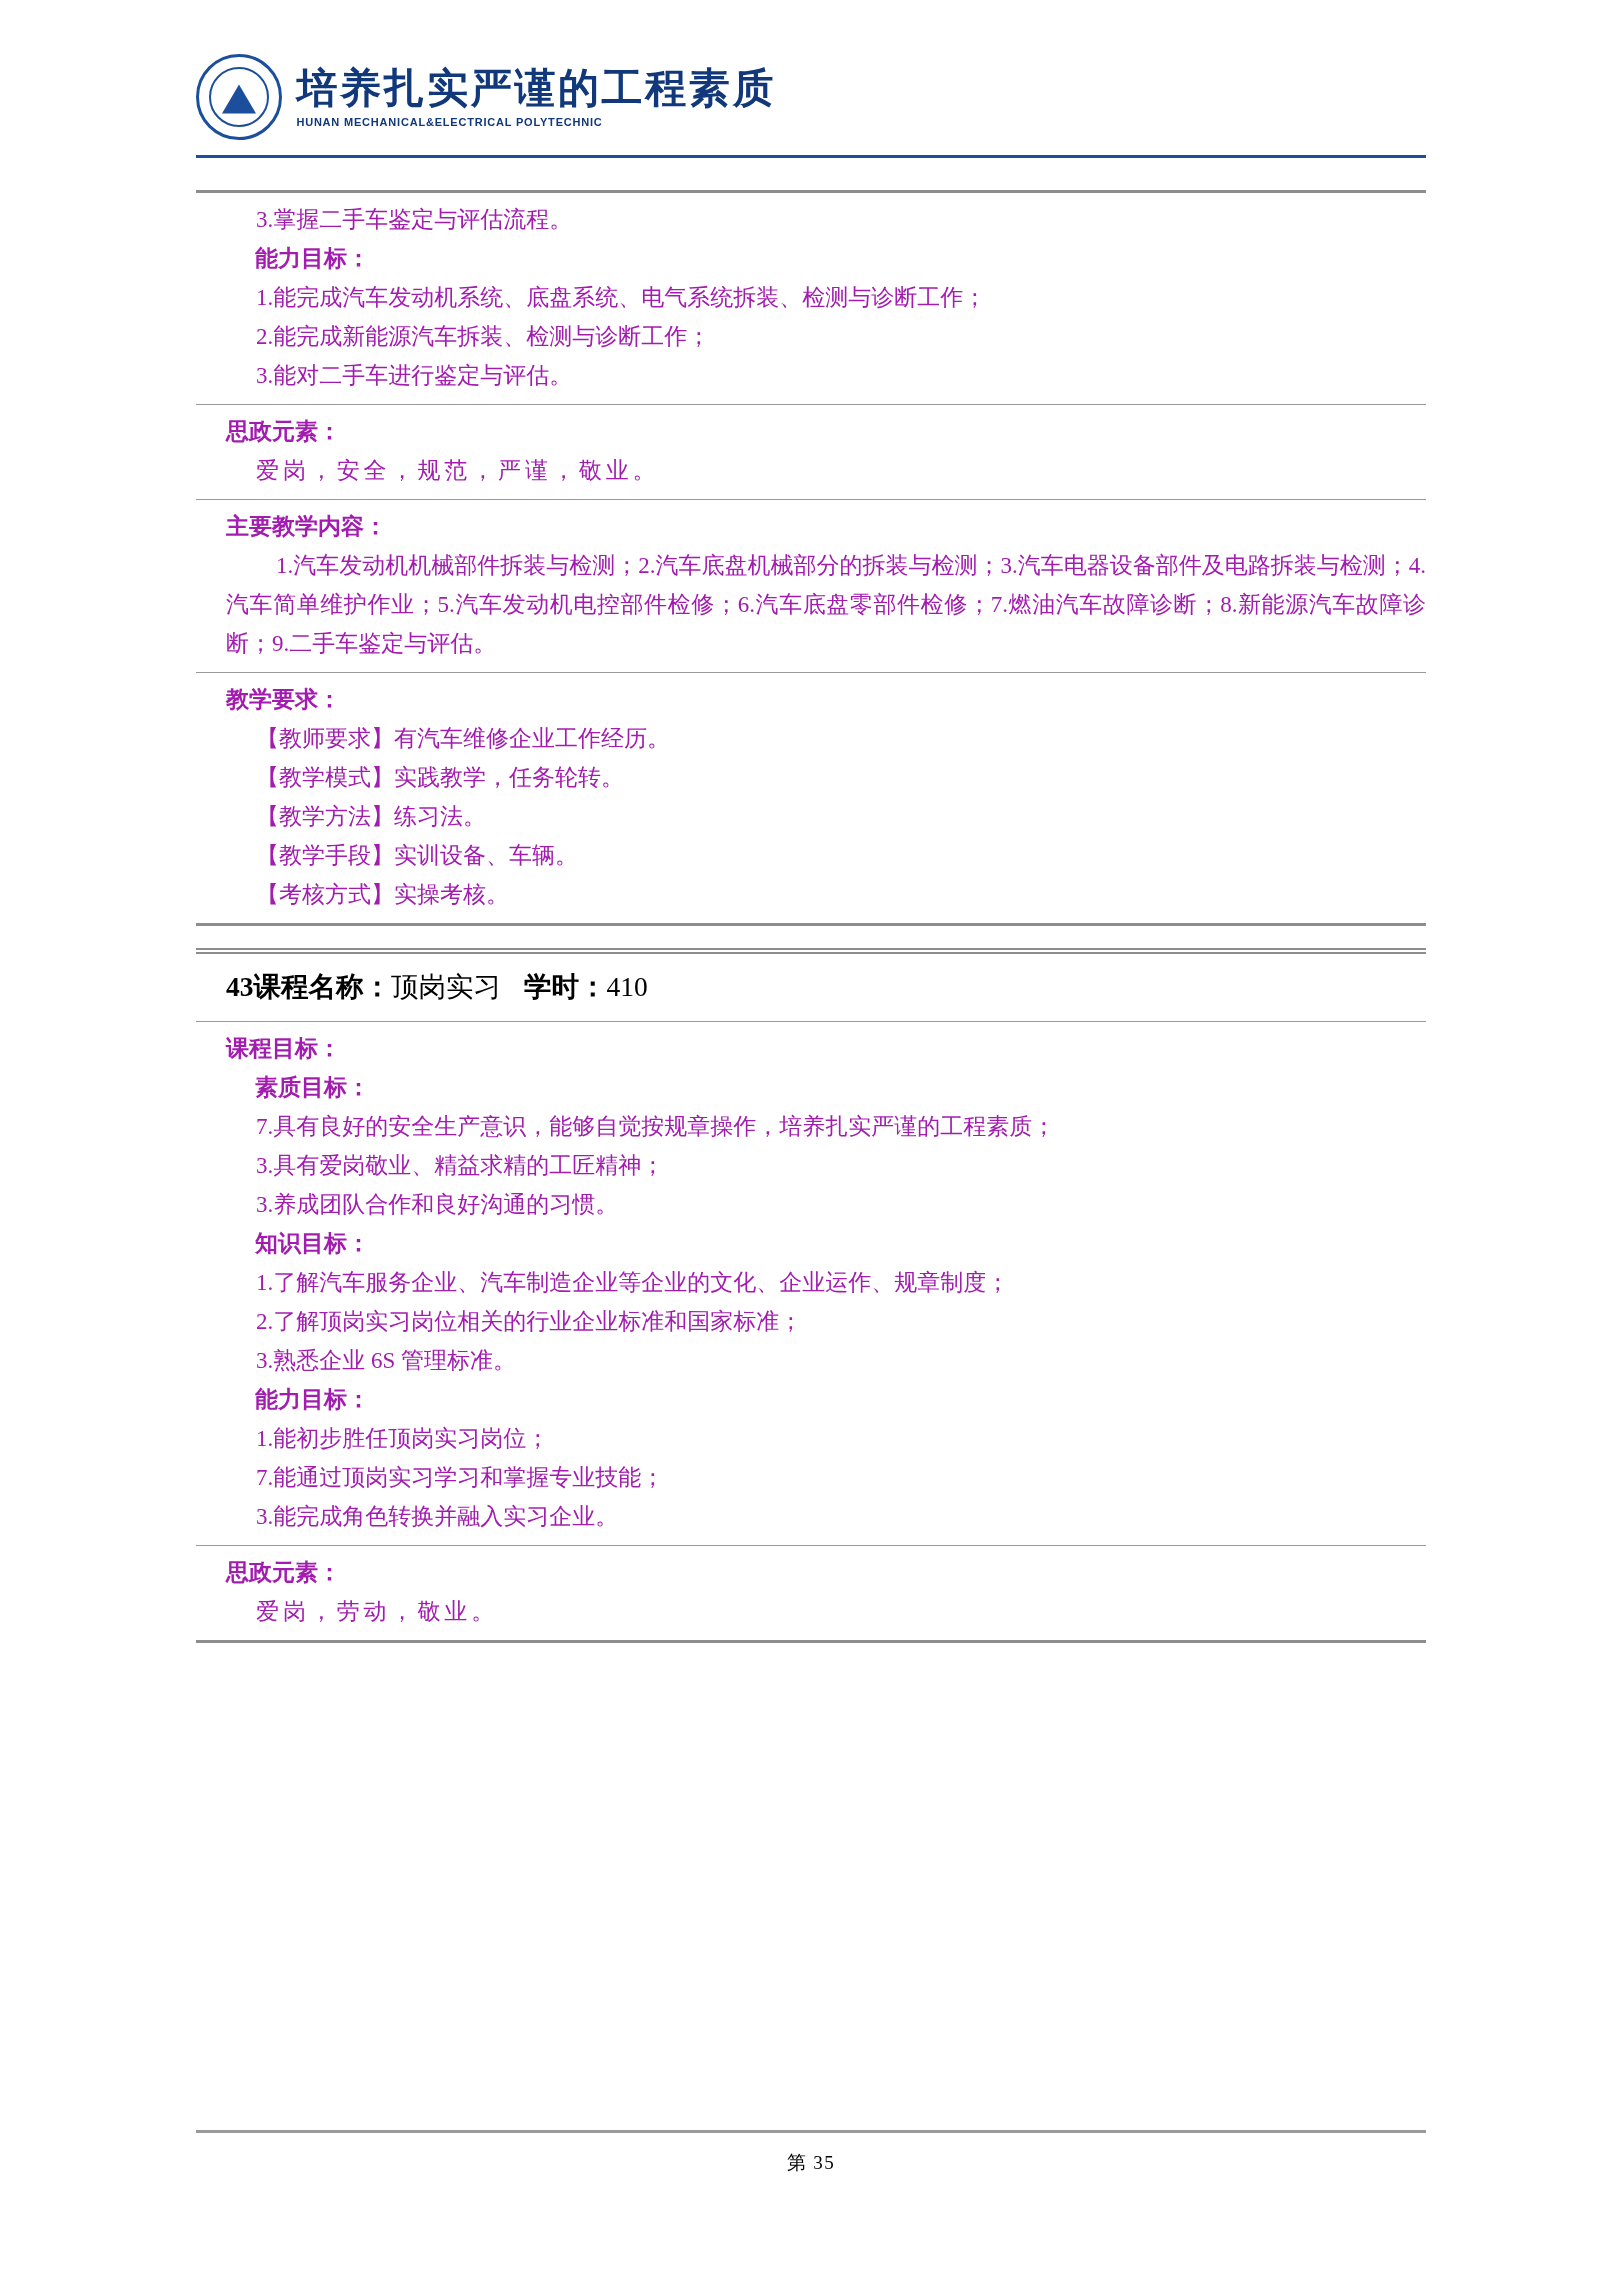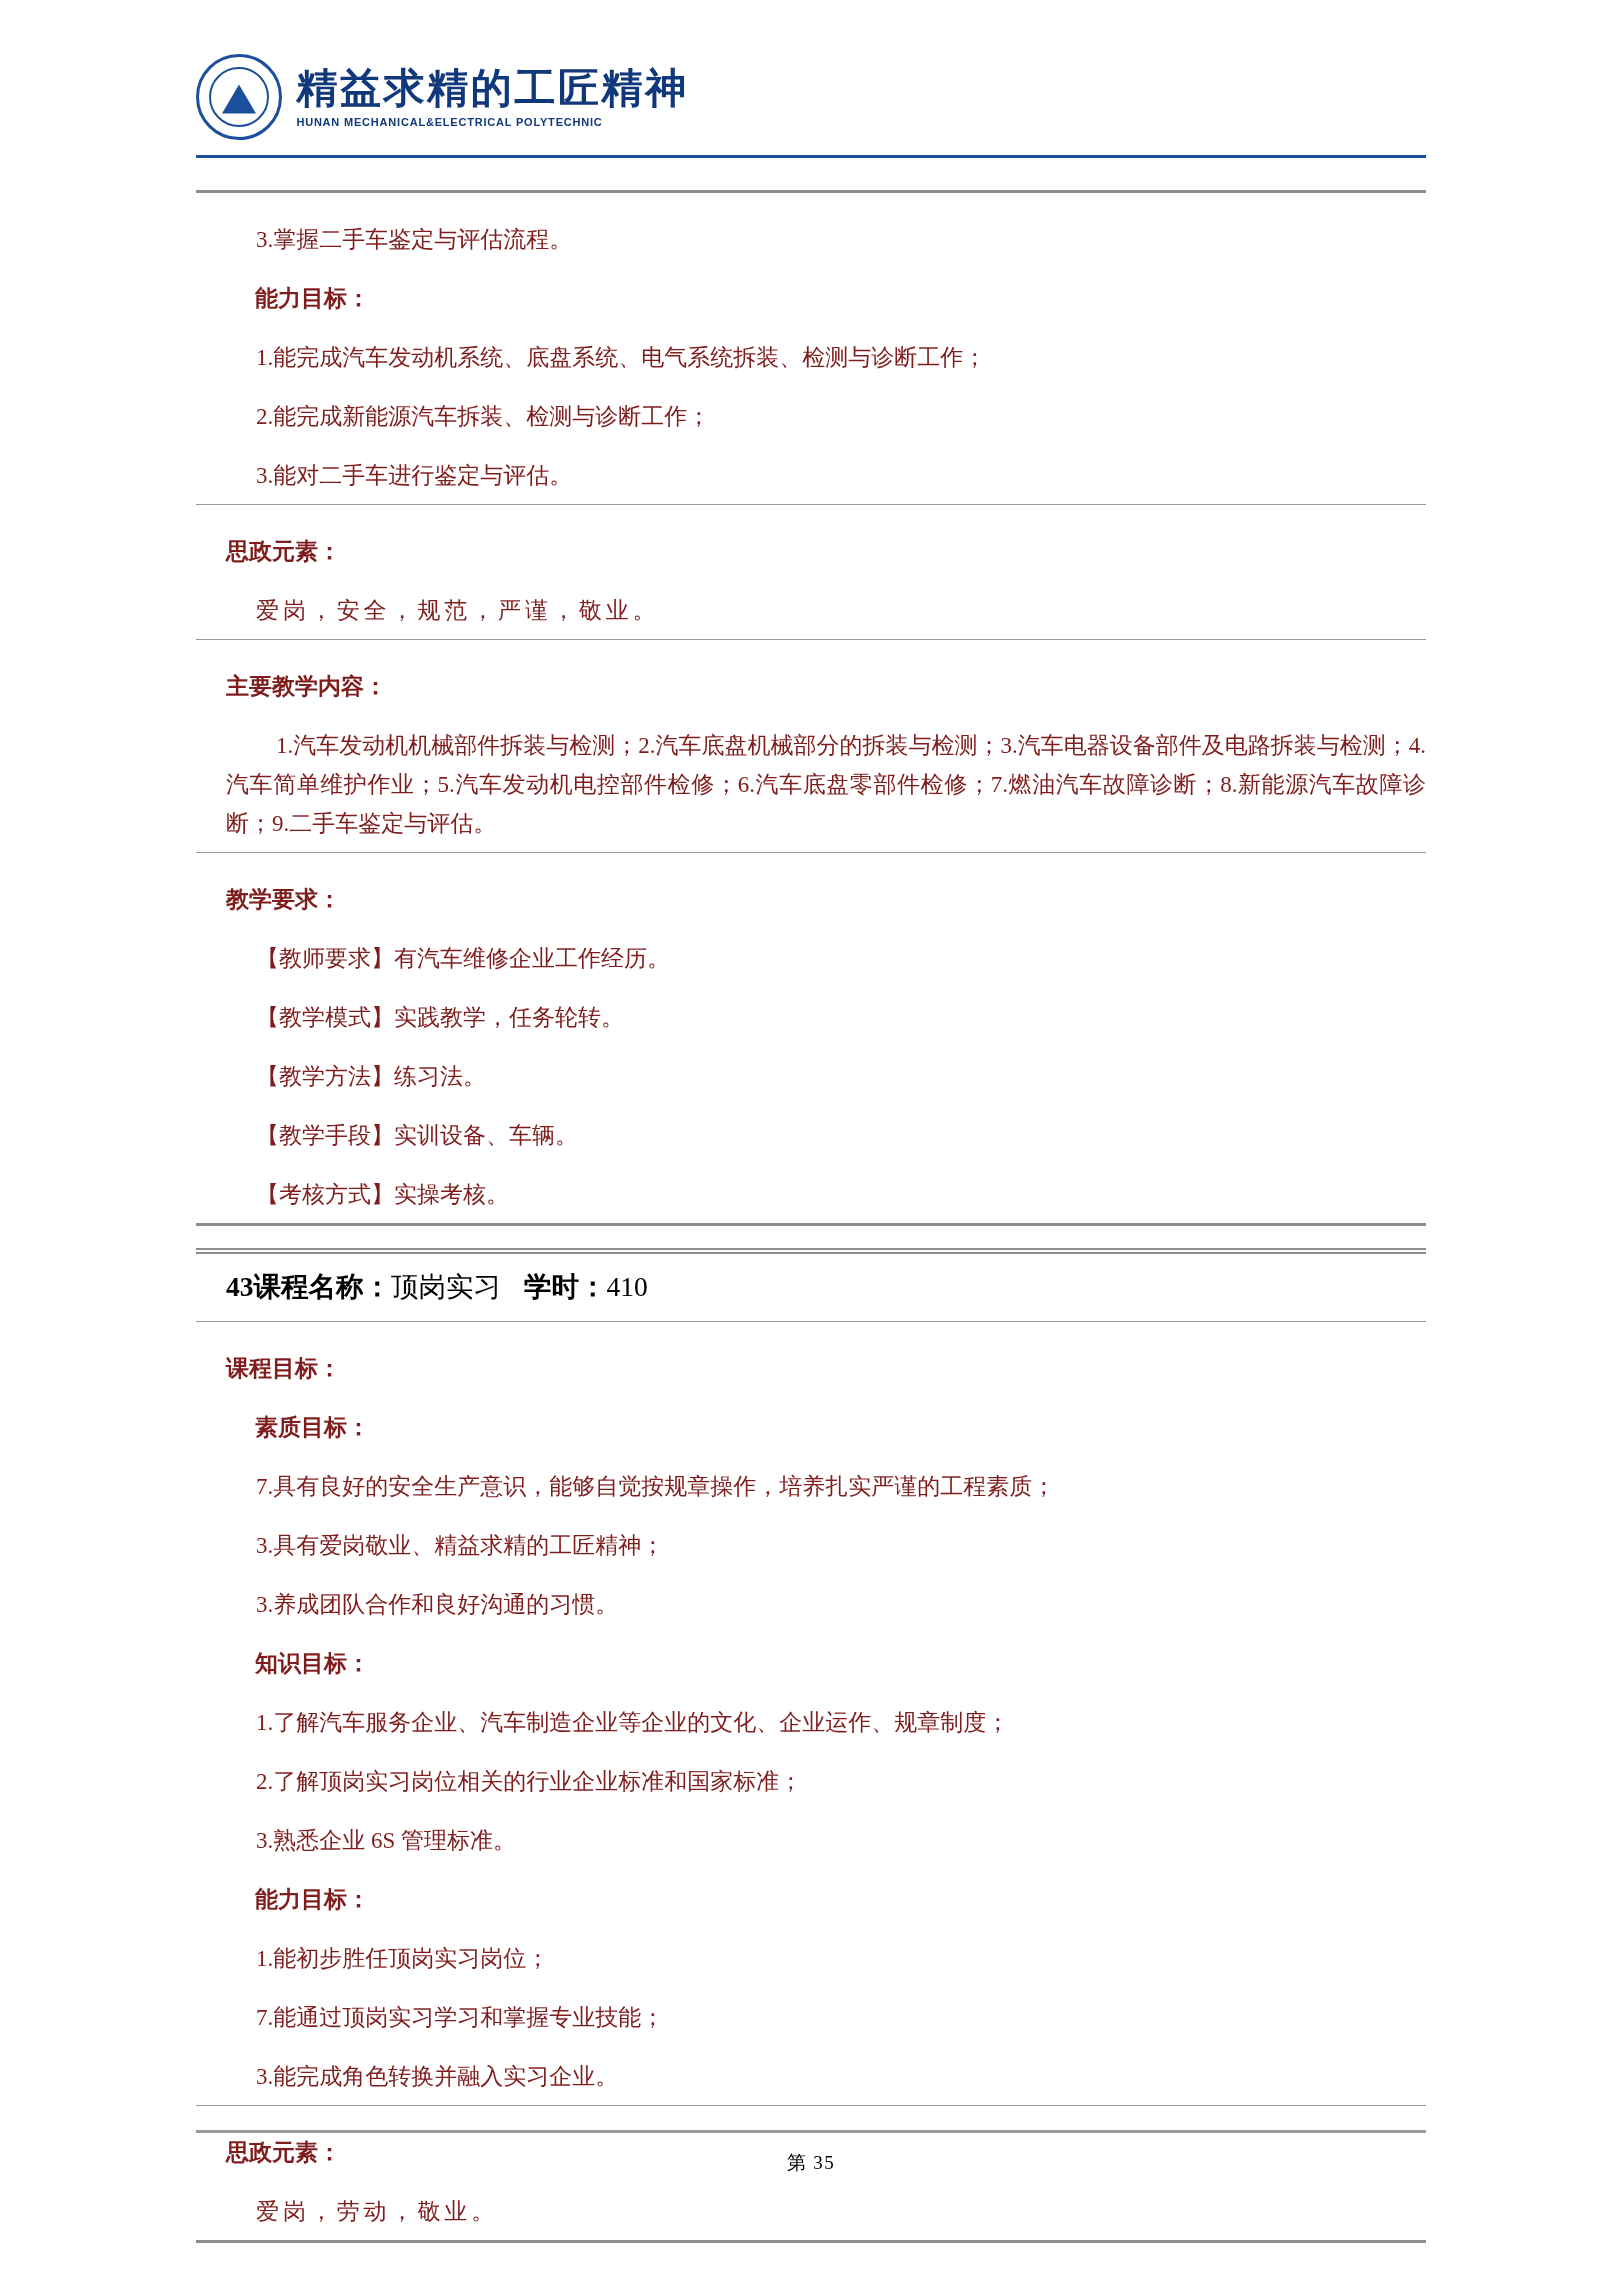--- a/index.html
+++ b/index.html
@@ -128,23 +128,22 @@
     box-sizing: border-box;
     background: #ffffff;
   }
 
   .block {
     padding: 6.5px 0 9.2px 0;
   }
   .line {
     font-size: 23px;
     line-height: 39px;
-    color: #7f1d1d;
+    color: #a21caf;
     white-space: nowrap;
-    margin-top: 20px;
   }
   .line.wrap {
     white-space: normal;
     text-align: justify;
   }
   .ind1 { padding-left: 30px; }   
   .ind2 { padding-left: 59px; }   
   .ind3 { padding-left: 60px; }   
   .ind-para { padding-left: 30px; text-indent: 50px; }
   .kai {
@@ -198,21 +197,21 @@
 </style>
 </head>
 <body>
 
 <div class="page">
 
   <div class="header">
     <div class="logo-wrap">
       <div class="logo-mark"></div>
       <div class="logo-text">
-        <div class="logo-cn">精益求精的工匠精神</div>
+        <div class="logo-cn">培养扎实严谨的工程素质</div>
         <div class="logo-en">HUNAN  MECHANICAL&amp;ELECTRICAL POLYTECHNIC</div>
       </div>
     </div>
     <div class="header-rule"></div>
   </div>
 
   <div class="content">
 
     <div class="hr-thick"></div>
 

